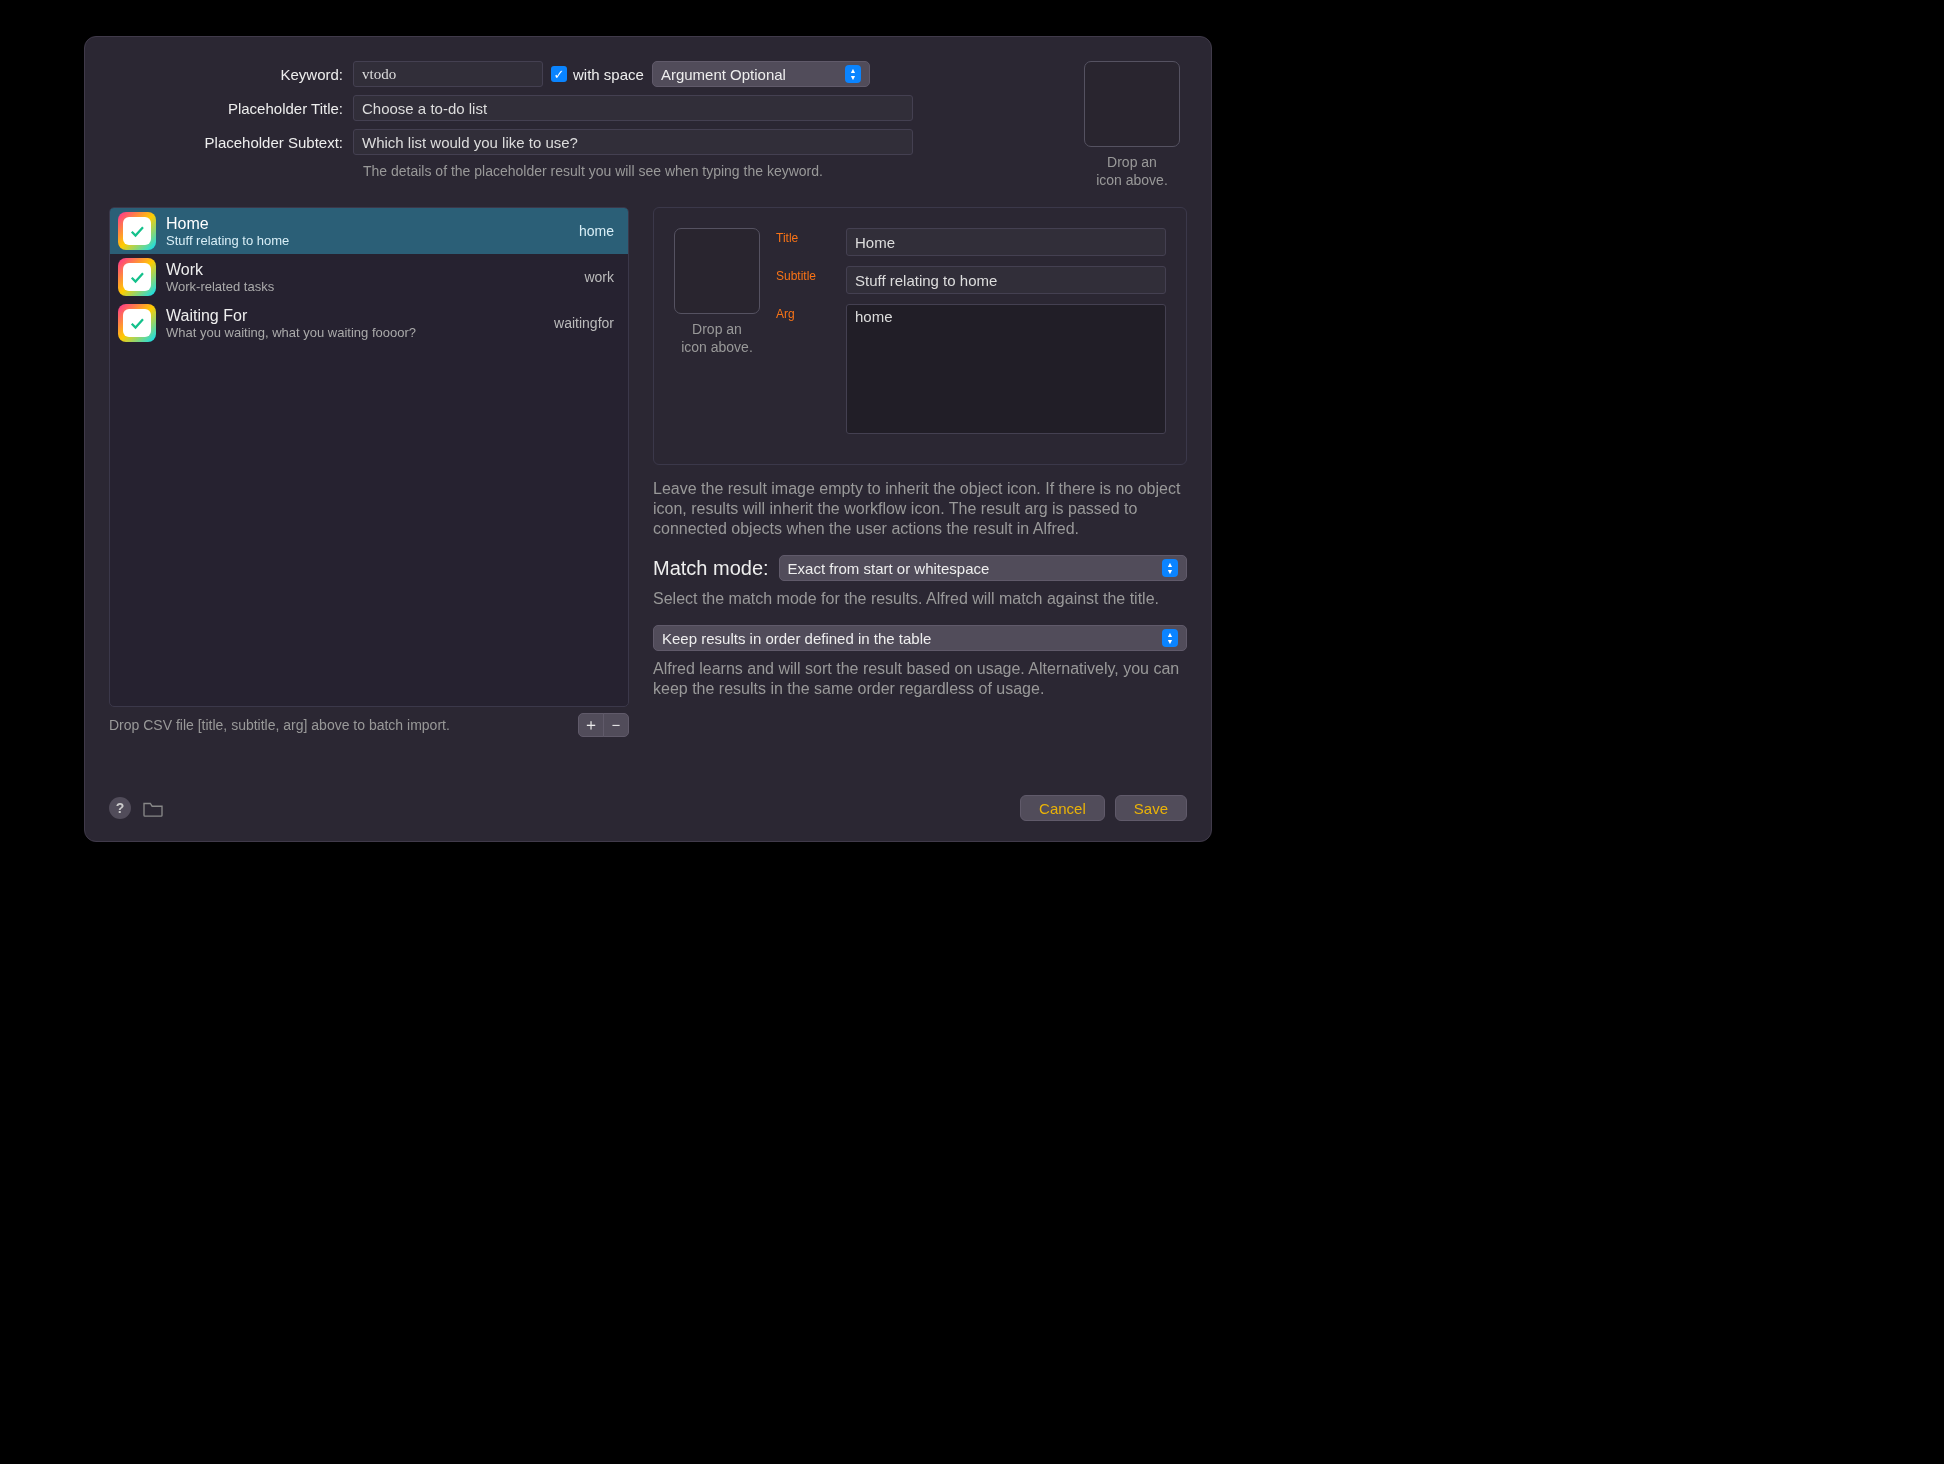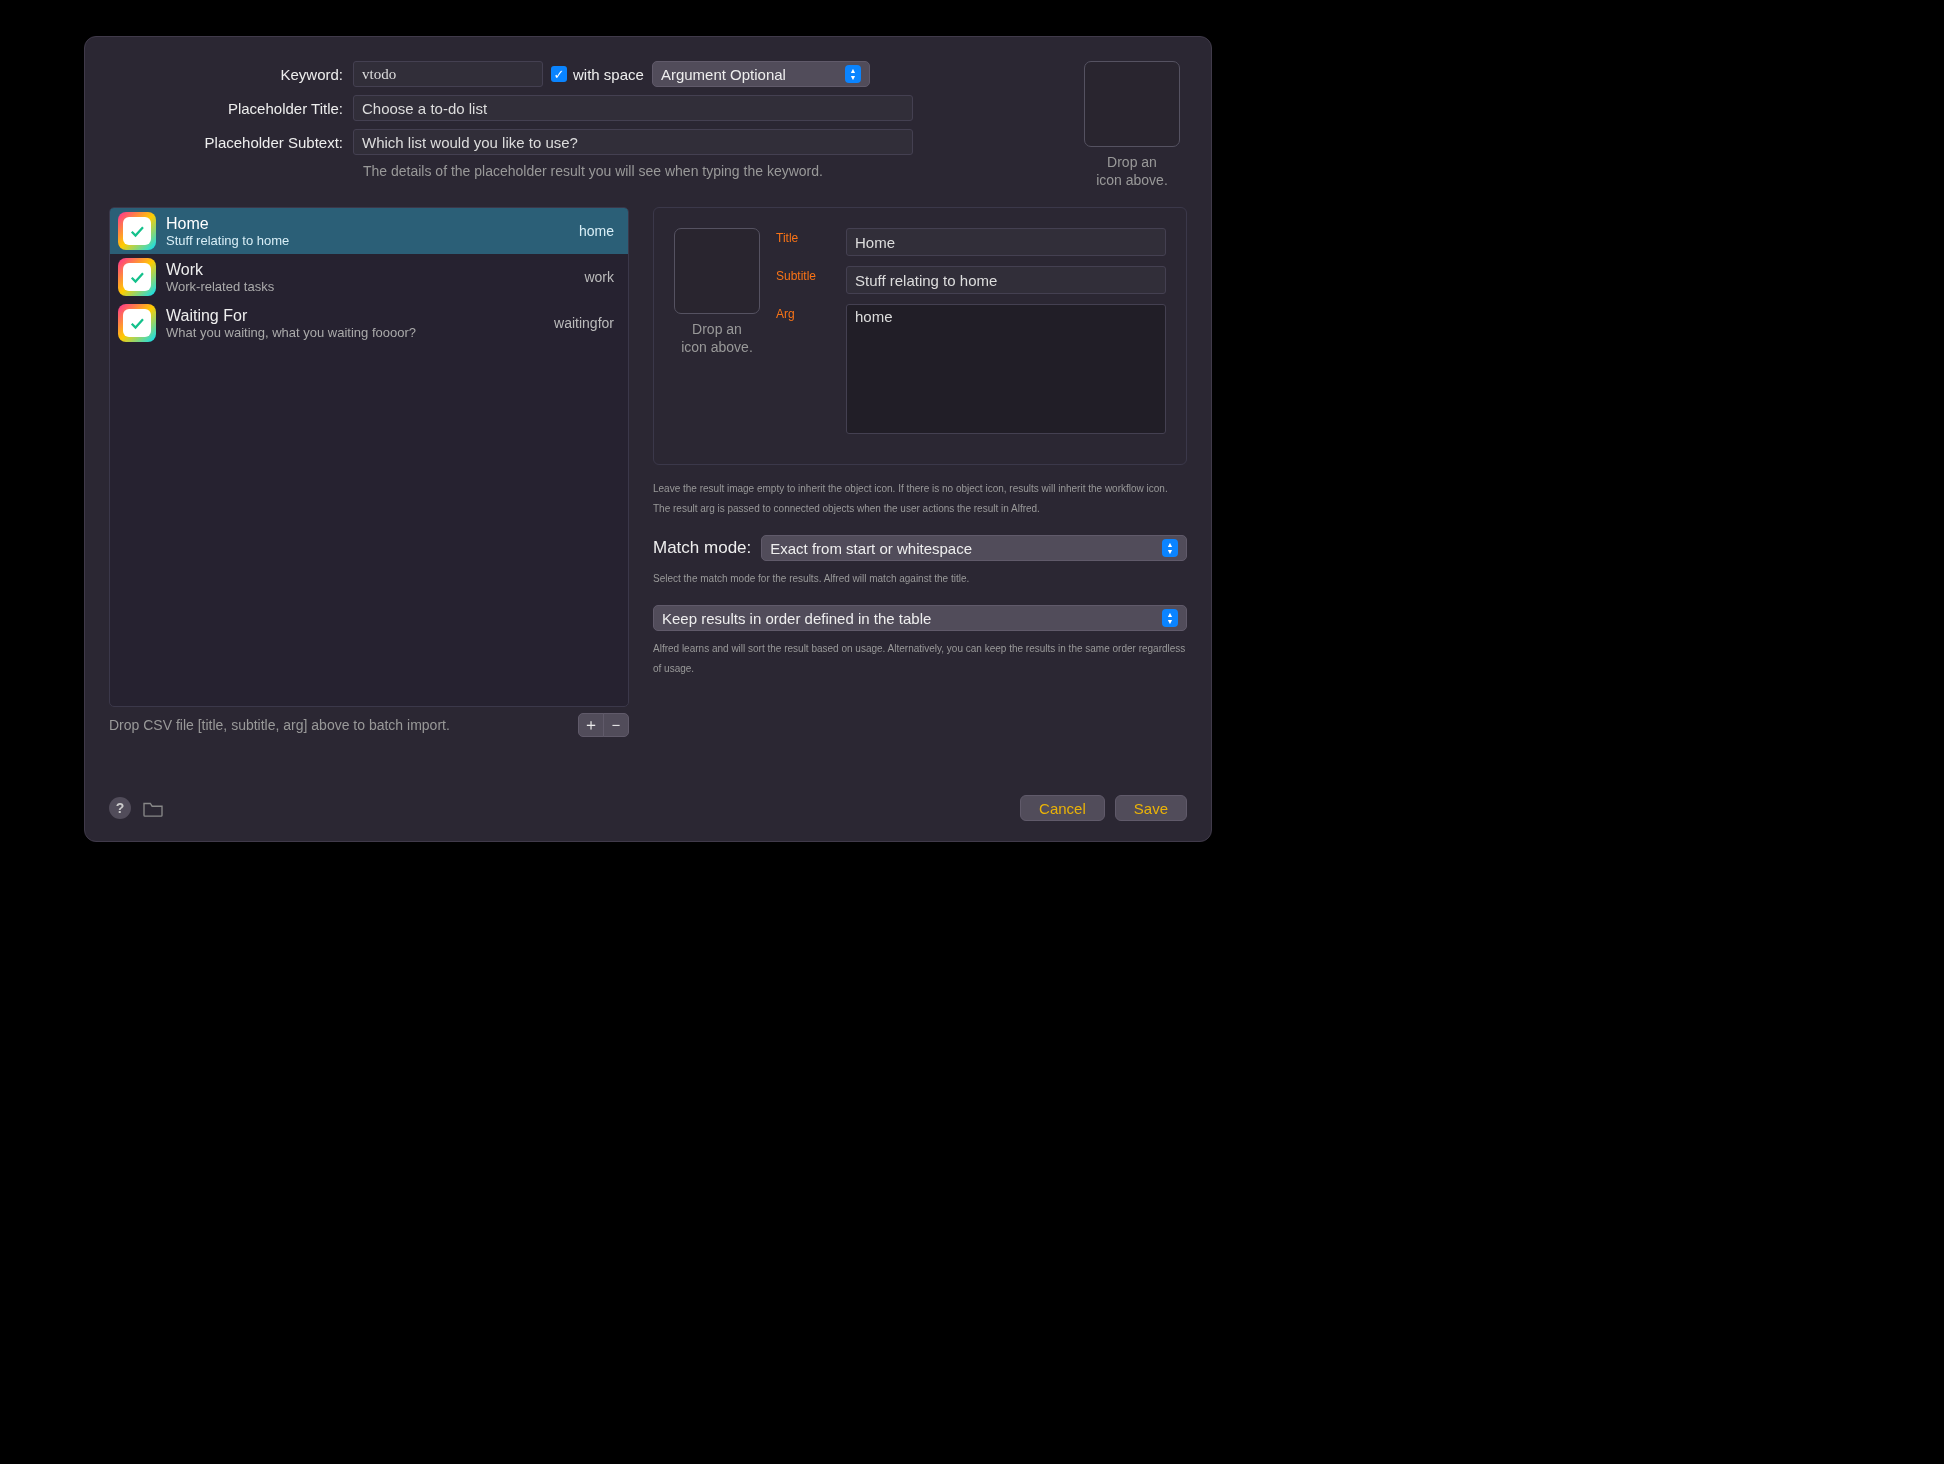--- a/index.html
+++ b/index.html
@@ -46,23 +46,23 @@
 .right-col { flex: 1; }
 .detail-box { border: 1px solid #3b384a; border-radius: 6px; padding: 20px; }
 .detail-flex { display: flex; gap: 16px; }
 .detail-icon-col { width: 86px; text-align: center; }
 .detail-icon-well { width: 86px; height: 86px; border: 1px solid #555261; border-radius: 7px; background: #29252f; }
 .detail-fields { flex: 1; }
 .dfr { display: flex; align-items: flex-start; margin-bottom: 10px; }
 .dfr label { width: 70px; text-align: left; padding-right: 10px; font-size: 12px; color: #f97316; padding-top: 3px; }
 .dfr input.text-input { flex: 1; height: 28px; }
 .dfr textarea.ta { flex: 1; height: 130px; resize: none; background: #211e27; }
-.below-text { color: #999; font-size: 10px; margin-top: 14px; line-height: 20px; }
+.below-text { color: #999; font-size: 16px; margin-top: 14px; line-height: 20px; }
 .mm-row { display: flex; align-items: center; margin-top: 16px; }
-.mm-label { font-size: 17px; color: #eee; margin-right: 10px; }
+.mm-label { font-size: 20px; color: #eee; margin-right: 10px; }
 .mm-dd { flex: 1; }
 .order-dd { width: 100%; margin-top: 16px; }
 .footer { position: absolute; bottom: 20px; left: 24px; right: 24px; display: flex; align-items: center; gap: 10px; }
 .help-btn { width: 22px; height: 22px; background: #514c5a; border-radius: 50%; color: #ccc; display: flex; align-items: center; justify-content: center; font-size: 14px; font-weight: bold; }
 .folder-icon { width: 24px; height: 18px; color: #888; }
 .btn { height: 26px; padding: 0 18px; border-radius: 6px; background: #514c5a; border: 1px solid #605a6a; color: #eab308; font-size: 15px; display: flex; align-items: center; }
 .footer .spacer { flex: 1; }
 </style>
 </head>
 <body>

